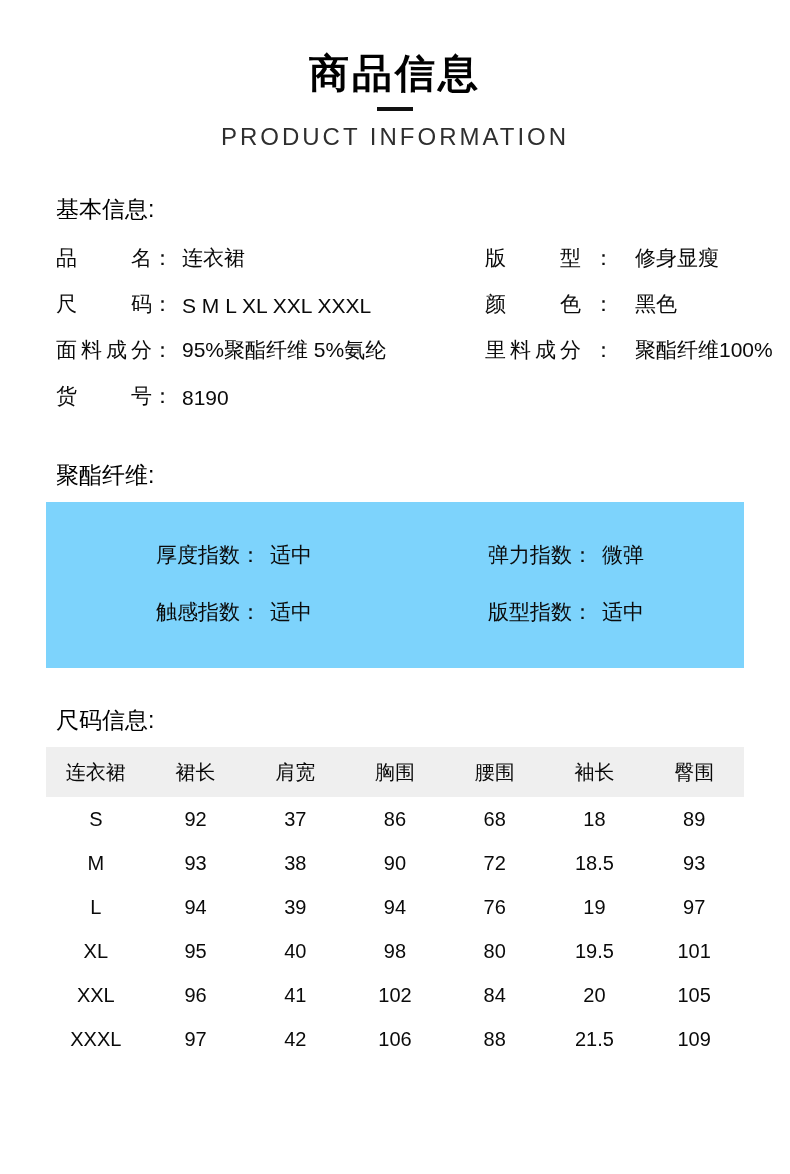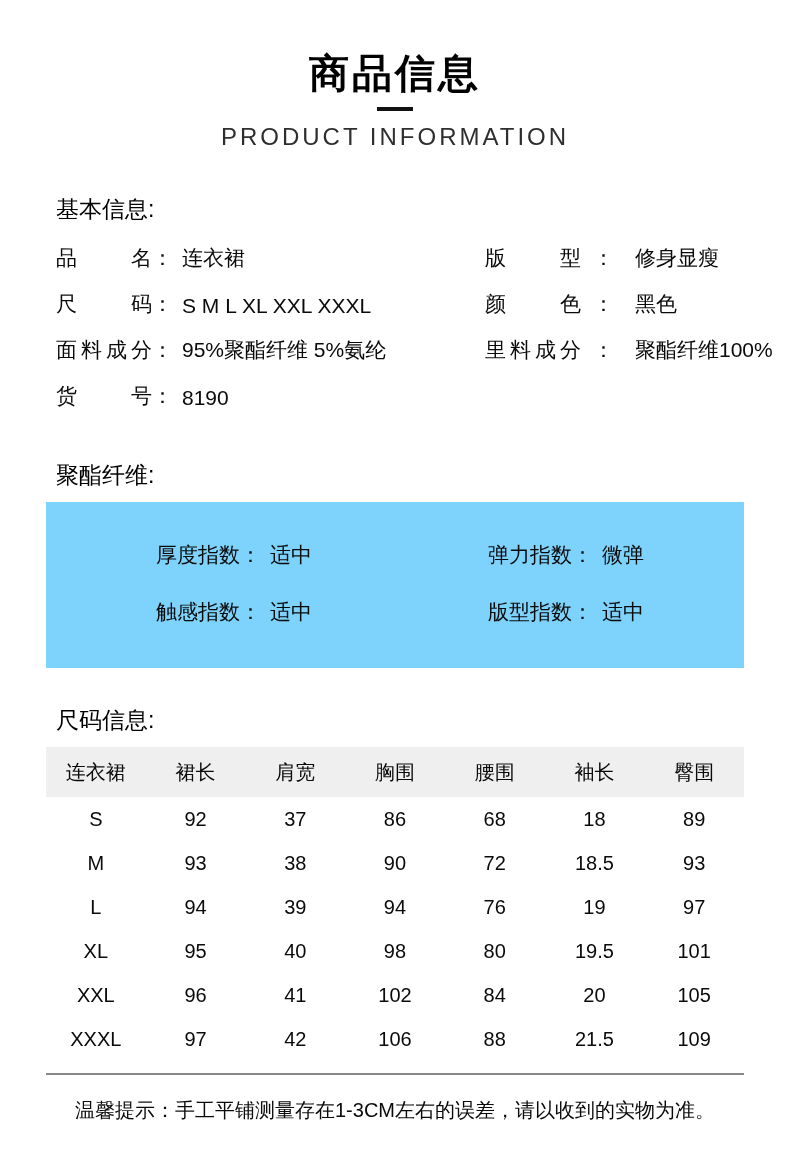--- a/index.html
+++ b/index.html
@@ -241,17 +241,14 @@
           <div class="td">88</div>
           <div class="td">21.5</div>
           <div class="td">109</div>
         </div>
 
       </div>
     </div>
 
   </div>
 
-  <div class="footer">
-    <span>温馨提示：手工平铺测量存在1-3CM左右的误差，请以收到的实物为准。</span>
-  </div>
 
 </div>
 
 </body></html>

